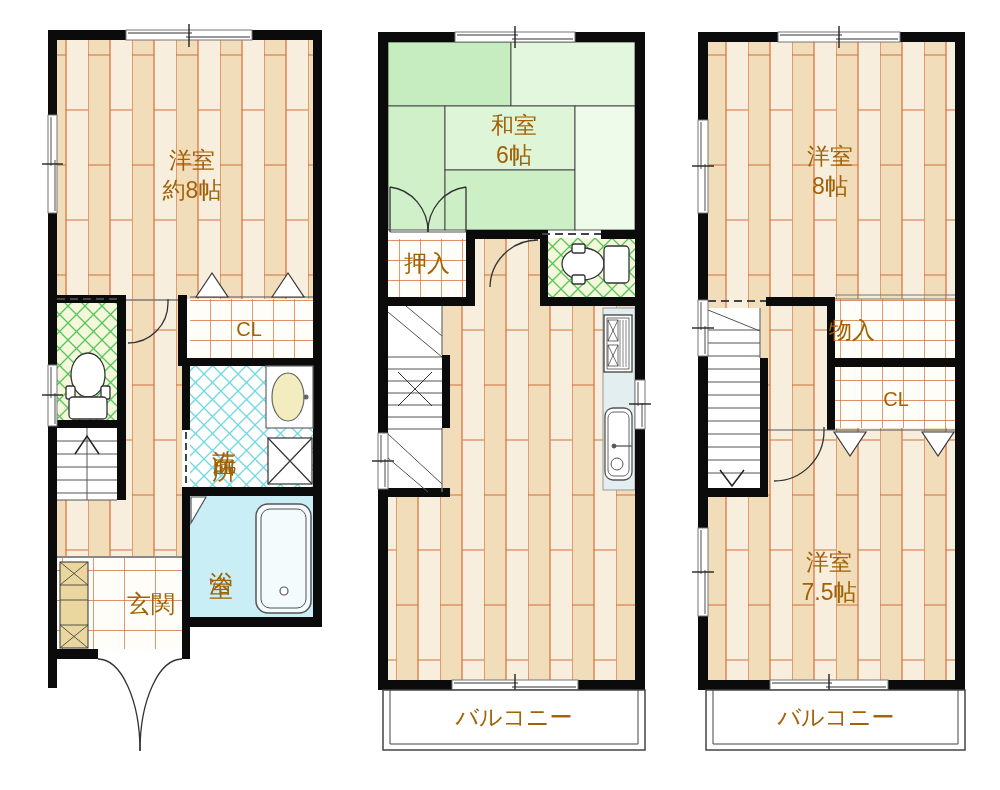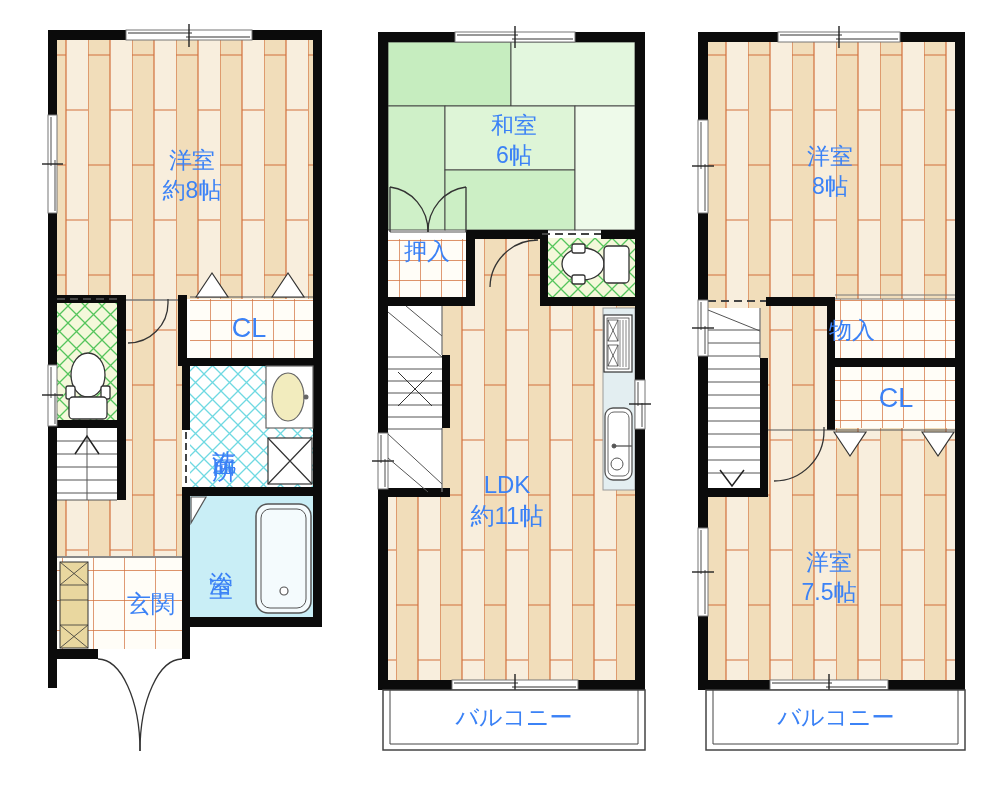--- a/index.html
+++ b/index.html
@@ -1,22 +1,22 @@
 <!DOCTYPE html>
 <html><head>
 <meta charset="utf-8">
 <style>
   html,body{margin:0;padding:0;background:#ffffff;}
   .canvas{position:relative;width:1000px;height:790px;background:#ffffff;overflow:hidden;
           font-family:"Liberation Sans","DejaVu Sans",sans-serif;}
   svg{position:absolute;left:0;top:0;}
-  .lbl{position:absolute;transform:translate(-50%,-50%);color:#3b82f6;text-align:center;
+  .lbl{position:absolute;transform:translate(-50%,-50%);color:#a16207;text-align:center;
        white-space:nowrap;line-height:1.3;font-size:23px;}
   .lbl .ln{display:block;}
-  .lbl.big{font-size:27px;}
+  .lbl.big{font-size:20px;}
   .lbl.vert{writing-mode:vertical-rl;text-orientation:upright;letter-spacing:4px;line-height:1;}
   .lbl.mid{font-size:24px;}
 </style>
 </head>
 <body>
 
 <div class="canvas">
 
 <svg width="1000" height="790" viewBox="0 0 1000 790">
 <defs>
@@ -332,25 +332,21 @@
 </div>
 <div class="lbl big" style="left:249px;top:329px;">CL</div>
 <div class="lbl vert mid" style="left:224px;top:437px;">洗面所</div>
 <div class="lbl vert mid" style="left:221px;top:556px;">浴室</div>
 <div class="lbl mid" style="left:151px;top:604px;">玄関</div>
 
 <div class="lbl" style="left:514px;top:141px;">
   <span class="ln">和室</span>
   <span class="ln">6帖</span>
 </div>
-<div class="lbl" style="left:427px;top:252px;text-align:right;">押入</div>
-<div class="lbl mid" style="left:507px;top:500px;">
-  <span class="ln">LDK</span>
-  <span class="ln">約11帖</span>
-</div>
+<div class="lbl" style="left:427px;top:264px;text-align:right;">押入</div>
 <div class="lbl" style="left:514px;top:718px;">バルコニー</div>
 
 <div class="lbl" style="left:830px;top:172px;">
   <span class="ln">洋室</span>
   <span class="ln">8帖</span>
 </div>
 <div class="lbl" style="left:852px;top:331px;">物入</div>
 <div class="lbl big" style="left:896px;top:399px;">CL</div>
 <div class="lbl" style="left:829px;top:578px;">
   <span class="ln">洋室</span>

